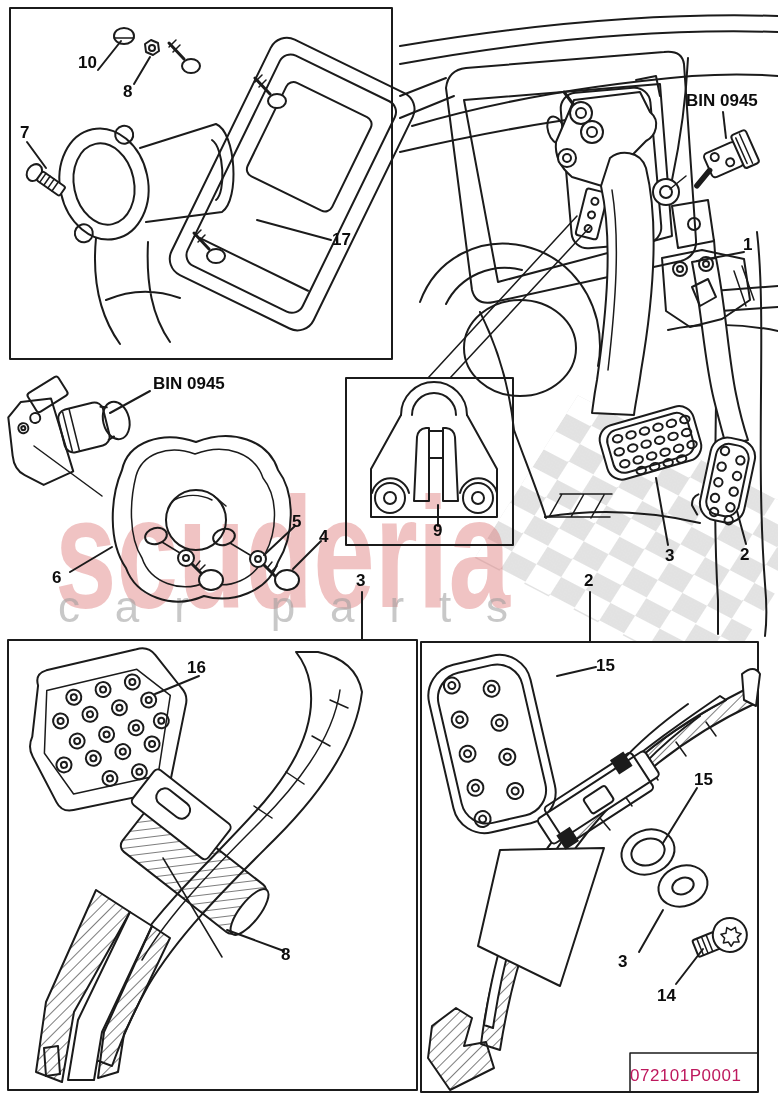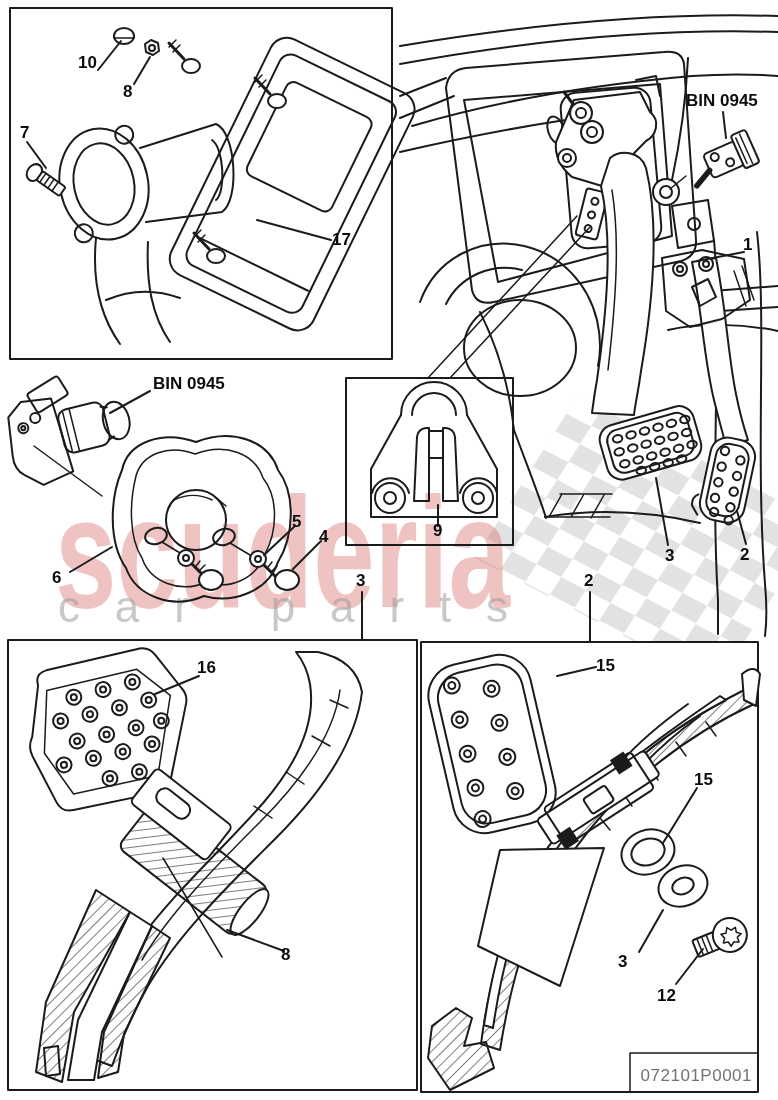--- a/index.html
+++ b/index.html
@@ -12,22 +12,22 @@
   svg.layer{position:absolute;left:0;top:0;}
   #art *{stroke:#1b1b1b;stroke-width:2;fill:none;stroke-linecap:round;stroke-linejoin:round;}
   #art .wht{fill:#ffffff;}
   #art .htch{fill:url(#hatch);}
   #art .blk{fill:#1b1b1b;stroke:none;}
   #art .thin{stroke-width:1.5;}
   #art .sw3{stroke-width:3;}
   #art .sw5{stroke-width:5.5;}
   #art .pl{stroke-width:1.15;}
   .co{position:absolute;font-weight:bold;font-size:17px;color:#0d0d0d;white-space:nowrap;line-height:20px;}
-  .pn{position:absolute;left:630px;top:1066px;width:122px;text-align:right;
-      font-size:17px;color:#737373;letter-spacing:.5px;}
+  .pn{position:absolute;left:630px;top:1066px;width:122px;text-align:left;
+      font-size:17px;color:#be185d;letter-spacing:.5px;}
 </style>
 </head>
 <body>
 
 <div id="canvas">
 
   <div class="flag"></div>
 
   <svg class="layer" width="778" height="1100">
     <text x="55" y="460" transform="scale(1,1.32)" font-size="120" font-weight="bold" font-family="Liberation Sans, sans-serif" textLength="455" lengthAdjust="spacingAndGlyphs" fill-opacity="0.40" fill="#d96a6a">scuderia</text>
@@ -415,21 +415,21 @@
   <div class="co" style="left:743px;top:235px">1</div>
   <div class="co" style="left:665px;top:546px">3</div>
   <div class="co" style="left:740px;top:545px">2</div>
   <div class="co" style="left:153px;top:374px">BIN 0945</div>
   <div class="co" style="left:52px;top:568px">6</div>
   <div class="co" style="left:292px;top:512px">5</div>
   <div class="co" style="left:319px;top:527px">4</div>
   <div class="co" style="left:433px;top:521px">9</div>
   <div class="co" style="left:356px;top:571px">3</div>
   <div class="co" style="left:584px;top:571px">2</div>
-  <div class="co" style="left:197px;top:658px">16</div>
+  <div class="co" style="left:187px;top:658px">16</div>
   <div class="co" style="left:281px;top:945px">8</div>
   <div class="co" style="left:596px;top:656px">15</div>
   <div class="co" style="left:694px;top:770px">15</div>
   <div class="co" style="left:618px;top:952px">3</div>
-  <div class="co" style="left:657px;top:986px">12</div>
+  <div class="co" style="left:657px;top:986px">14</div>
 
   <div class="pn">072101P0001</div>
 </div>
 
 </body></html>

